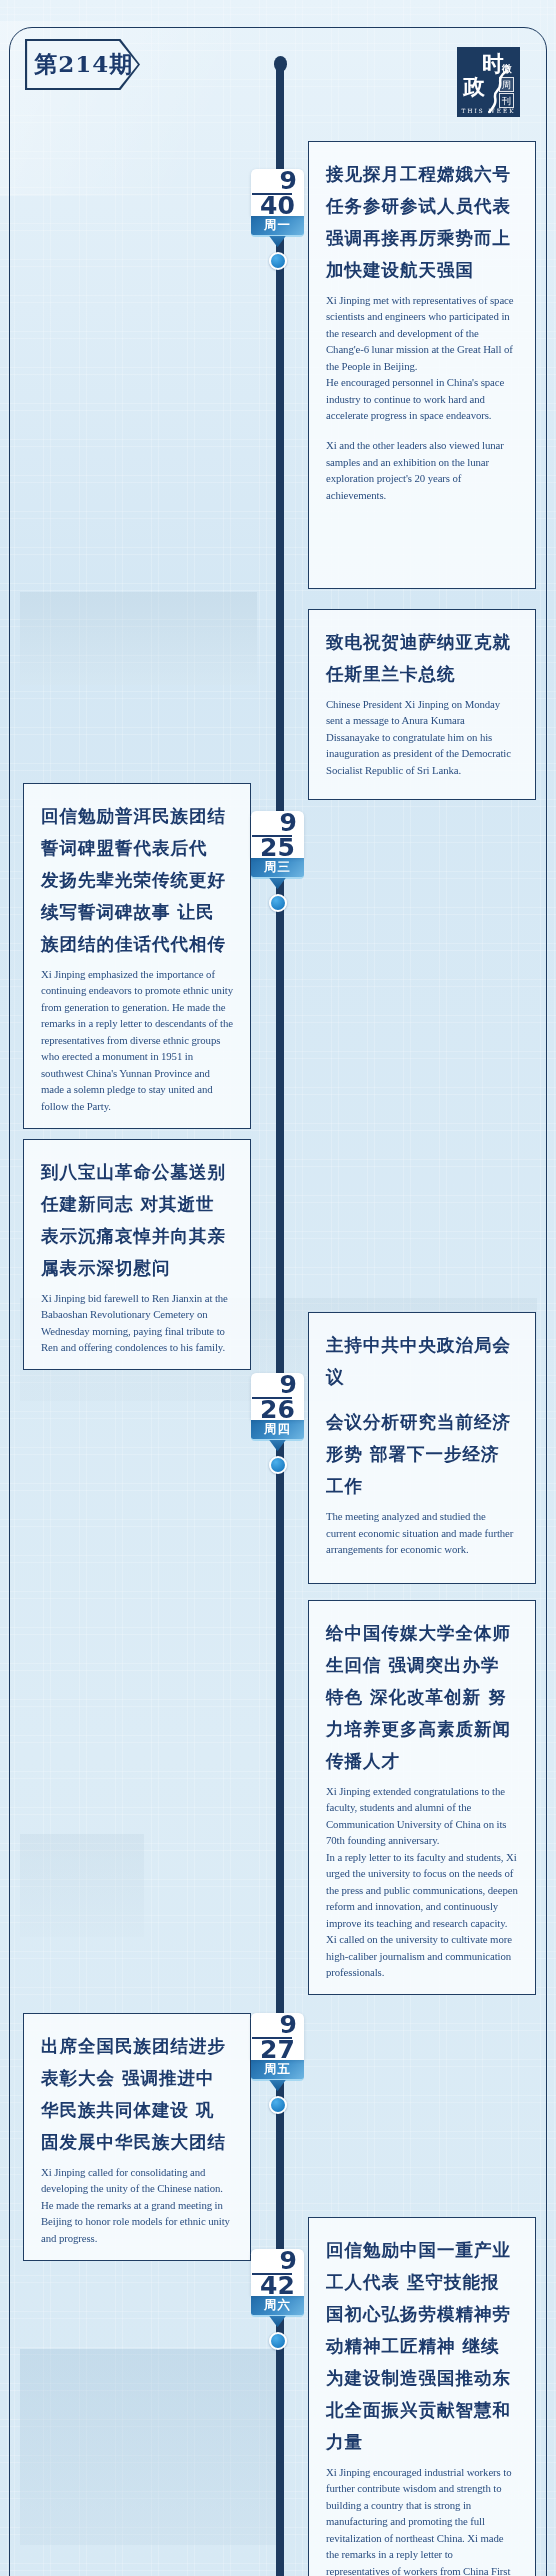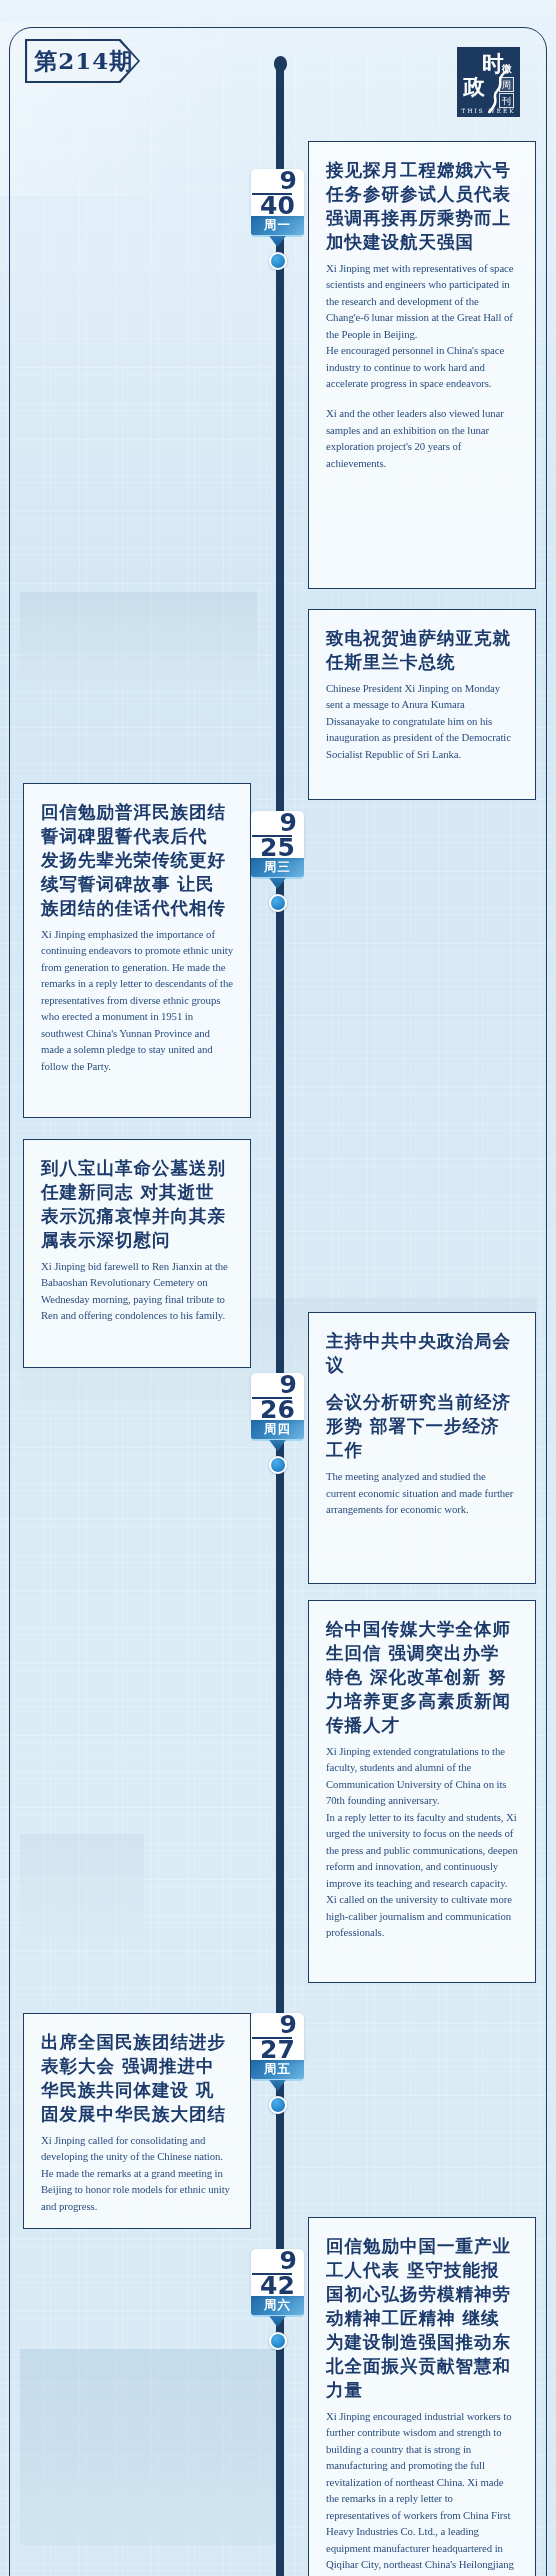--- a/index.html
+++ b/index.html
@@ -10,21 +10,21 @@
   .grid-overlay{position:absolute;inset:0;pointer-events:none;
         background-image:
           repeating-linear-gradient(0deg, rgba(255,255,255,.20) 0 0.5px, transparent 0.5px 7.2px),
           repeating-linear-gradient(90deg, rgba(255,255,255,.20) 0 0.5px, transparent 0.5px 7.2px);}
   .sheen{position:absolute;pointer-events:none;opacity:.55;
         background:linear-gradient(115deg, rgba(255,255,255,.65) 0%, rgba(255,255,255,0) 55%);}
   .bg-shape{position:absolute;pointer-events:none;}
   .frame{position:absolute;left:9.3px;right:9.3px;top:27px;bottom:28px;border:1.5px solid #1d3a5f;
         border-radius:23px;pointer-events:none;}
   
-  .badge{position:absolute;left:25px;top:39px;width:115px;height:44px;background:#1d3a5f;
+  .badge{position:absolute;left:25px;top:39px;width:115px;height:51px;background:#1d3a5f;
         -webkit-clip-path:polygon(0 0,83% 0,100% 50%,83% 100%,0 100%);
         clip-path:polygon(0 0,83% 0,100% 50%,83% 100%,0 100%);}
   .badge-inner{position:absolute;inset:2.1px;background:#eef6fb;
         -webkit-clip-path:polygon(0 0,83% 0,100% 50%,83% 100%,0 100%);
         clip-path:polygon(0 0,83% 0,100% 50%,83% 100%,0 100%);
         display:flex;align-items:center;justify-content:flex-start;padding-left:7.2px;box-sizing:border-box;}
   .badge-text{font-family:"DejaVu Serif","Liberation Serif",serif;font-weight:700;font-size:23px;
         color:#1c3a6b;letter-spacing:1px;}
   
   .masthead{position:absolute;left:457px;top:47px;width:63px;height:70px;background:#1c3a60;}
@@ -61,21 +61,21 @@
   .tl-dot{width:14px;height:14px;border-radius:50%;margin-top:4.6px;
         background:radial-gradient(circle at 35% 30%,#4db0ec,#0e6db6);
         border:2.1px solid #ffffff;box-shadow:0 0.5px 2.1px rgba(20,60,110,.4);}
   
   .card{position:absolute;width:228px;box-sizing:border-box;border:1px solid #1f3d63;
         background:rgba(248,252,254,.88);padding:15.5px 17px 13.4px 17px;z-index:4;}
   .card.left{left:23px;width:228px;}
   .card.right{left:308px;}
   .section + .section{margin-top:13.4px;}
   .zh-title{margin:0 0 6.2px 0;font-family:"DejaVu Serif","Liberation Serif",serif;font-weight:700;
-        font-size:17.5px;line-height:24px;letter-spacing:1px;color:#1c3a6b;}
+        font-size:17.5px;line-height:32px;letter-spacing:1px;color:#1c3a6b;}
   .en{margin:0;font-size:10.8px;line-height:16.5px;letter-spacing:-0.1px;color:#2a4e80;
         font-family:Liberation Serif, serif;}
   .en + .en{margin-top:0px;}
 </style>
 </head>
 <body>
 
 <div id="page">
 
   <div class="grid-overlay"></div>

